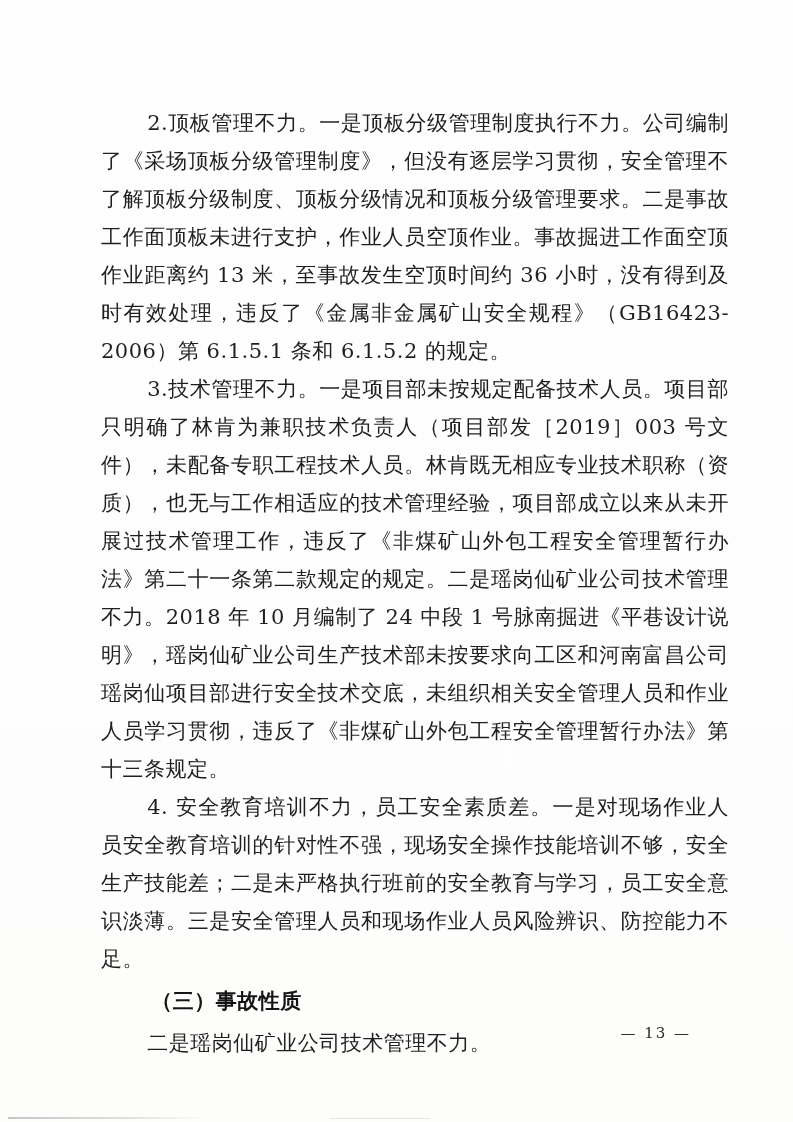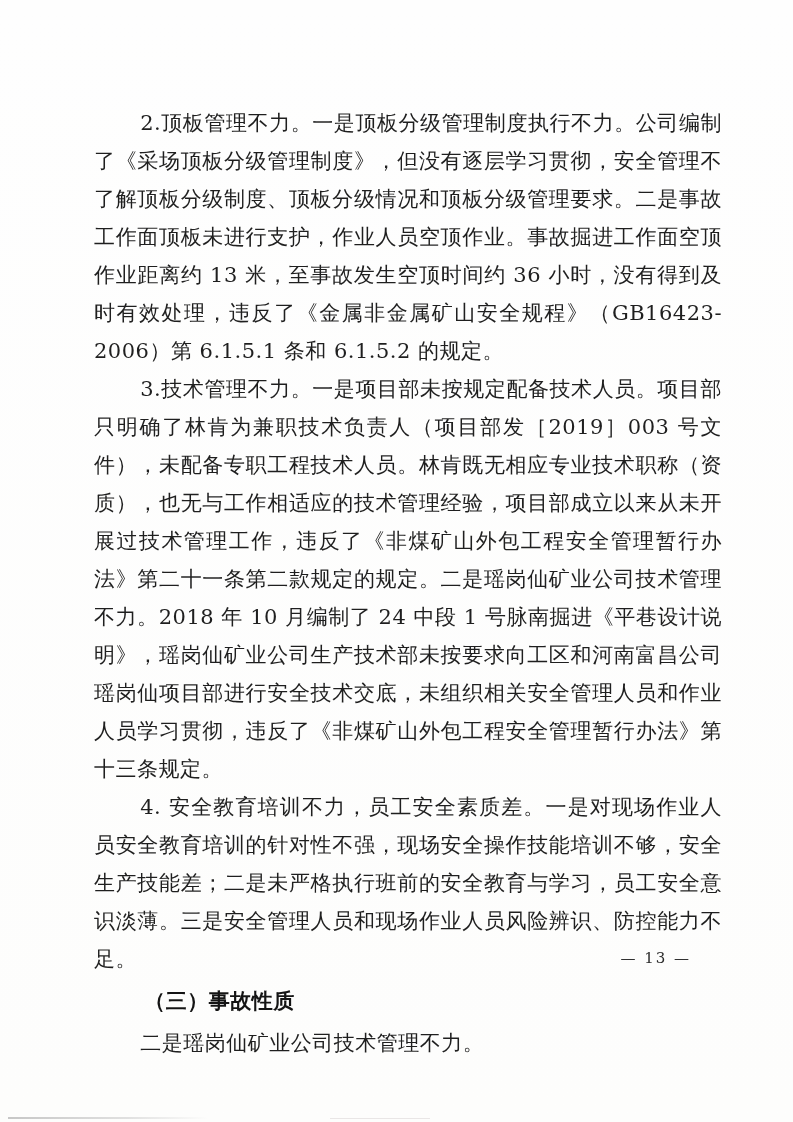--- a/index.html
+++ b/index.html
@@ -14,21 +14,21 @@
     background: #fefefe;
     font-family: "DejaVu Serif", "Liberation Serif", serif;
   }
   .page {
     position: absolute;
     inset: 0;
     background: linear-gradient(180deg, #fefefe 0%, #fdfdfc 100%);
   }
   .content {
     position: absolute;
-    left: 94px;
+    left: 101px;
     top: 104px;
     width: 628px;
     color: #1f1f1f;
   }
   p.body-para {
     margin: 0;
     font-size: 21px;
     line-height: 38px;
     letter-spacing: 0.5px;
     text-align: justify;
@@ -39,21 +39,21 @@
     margin: 4px;
     font-size: 21px;
     line-height: 38px;
     letter-spacing: 0.5px;
     font-weight: 700;
     text-indent: 2.2em;
     color: #141414;
   }
   .page-number {
     position: absolute;
-    top: 949px;
+    top: 1024px;
     right: 102px;
     font-size: 15px;
     letter-spacing: 2px;
     color: #2b2b2b;
   }
   .scan-edge-artifact {
     position: absolute;
     left: 8px;
     bottom: 3px;
     width: 200px;

